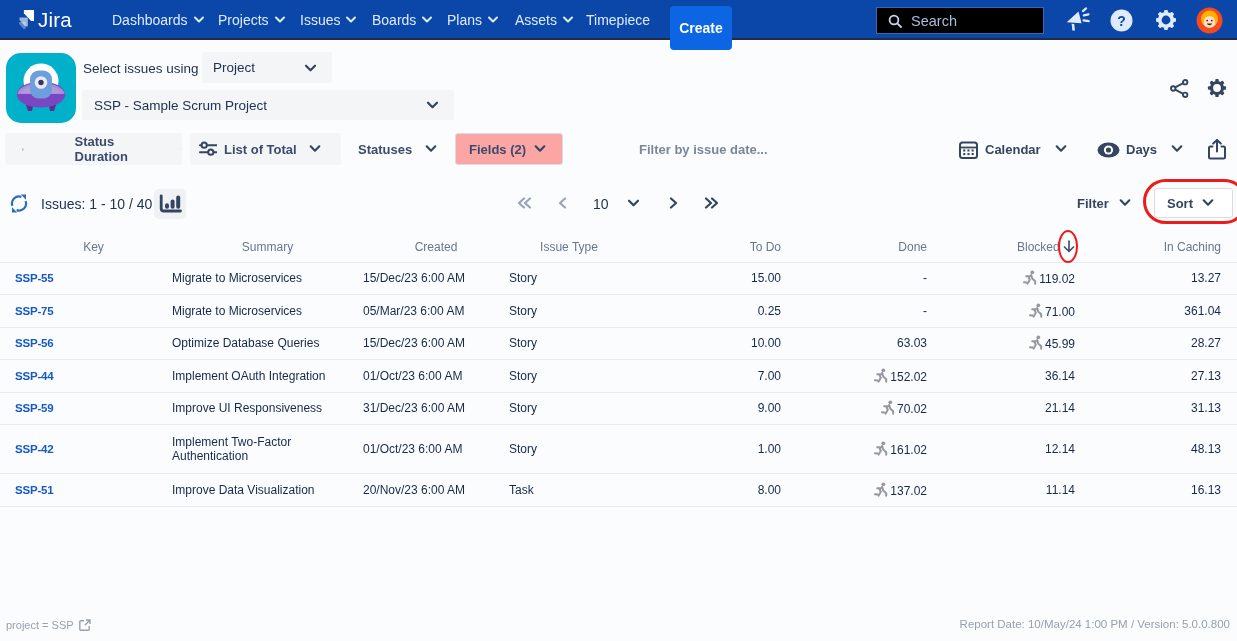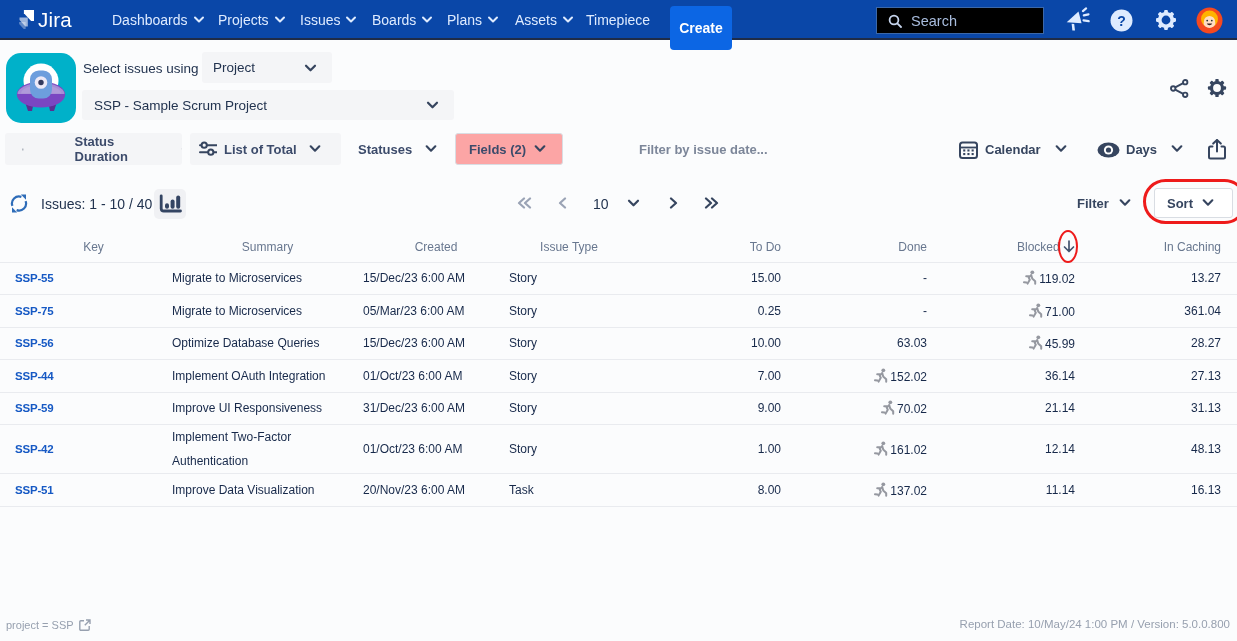--- a/index.html
+++ b/index.html
@@ -400,21 +400,21 @@
           <td>Story</td>
           <td class="num">9.00</td>
           <td class="num"><svg class="runner" width="14" height="16" viewBox="0 0 14 16">
               <use href="#run"></use>
             </svg>70.02</td>
           <td class="num">21.14</td>
           <td class="num" style="padding-right:16px">31.13</td>
         </tr>
     <tr style="height:49px">
           <td class="c1 key">SSP-42</td>
-          <td style="padding-right:16px;line-height:24px">Implement Two-Factor Authentication</td>
+          <td style="padding-right:16px;line-height:14px">Implement Two-Factor Authentication</td>
           <td>01/Oct/23 6:00 AM</td>
           <td>Story</td>
           <td class="num">1.00</td>
           <td class="num"><svg class="runner" width="14" height="16" viewBox="0 0 14 16">
               <use href="#run"></use>
             </svg>161.02</td>
           <td class="num">12.14</td>
           <td class="num" style="padding-right:16px">48.13</td>
         </tr>
     <tr>

